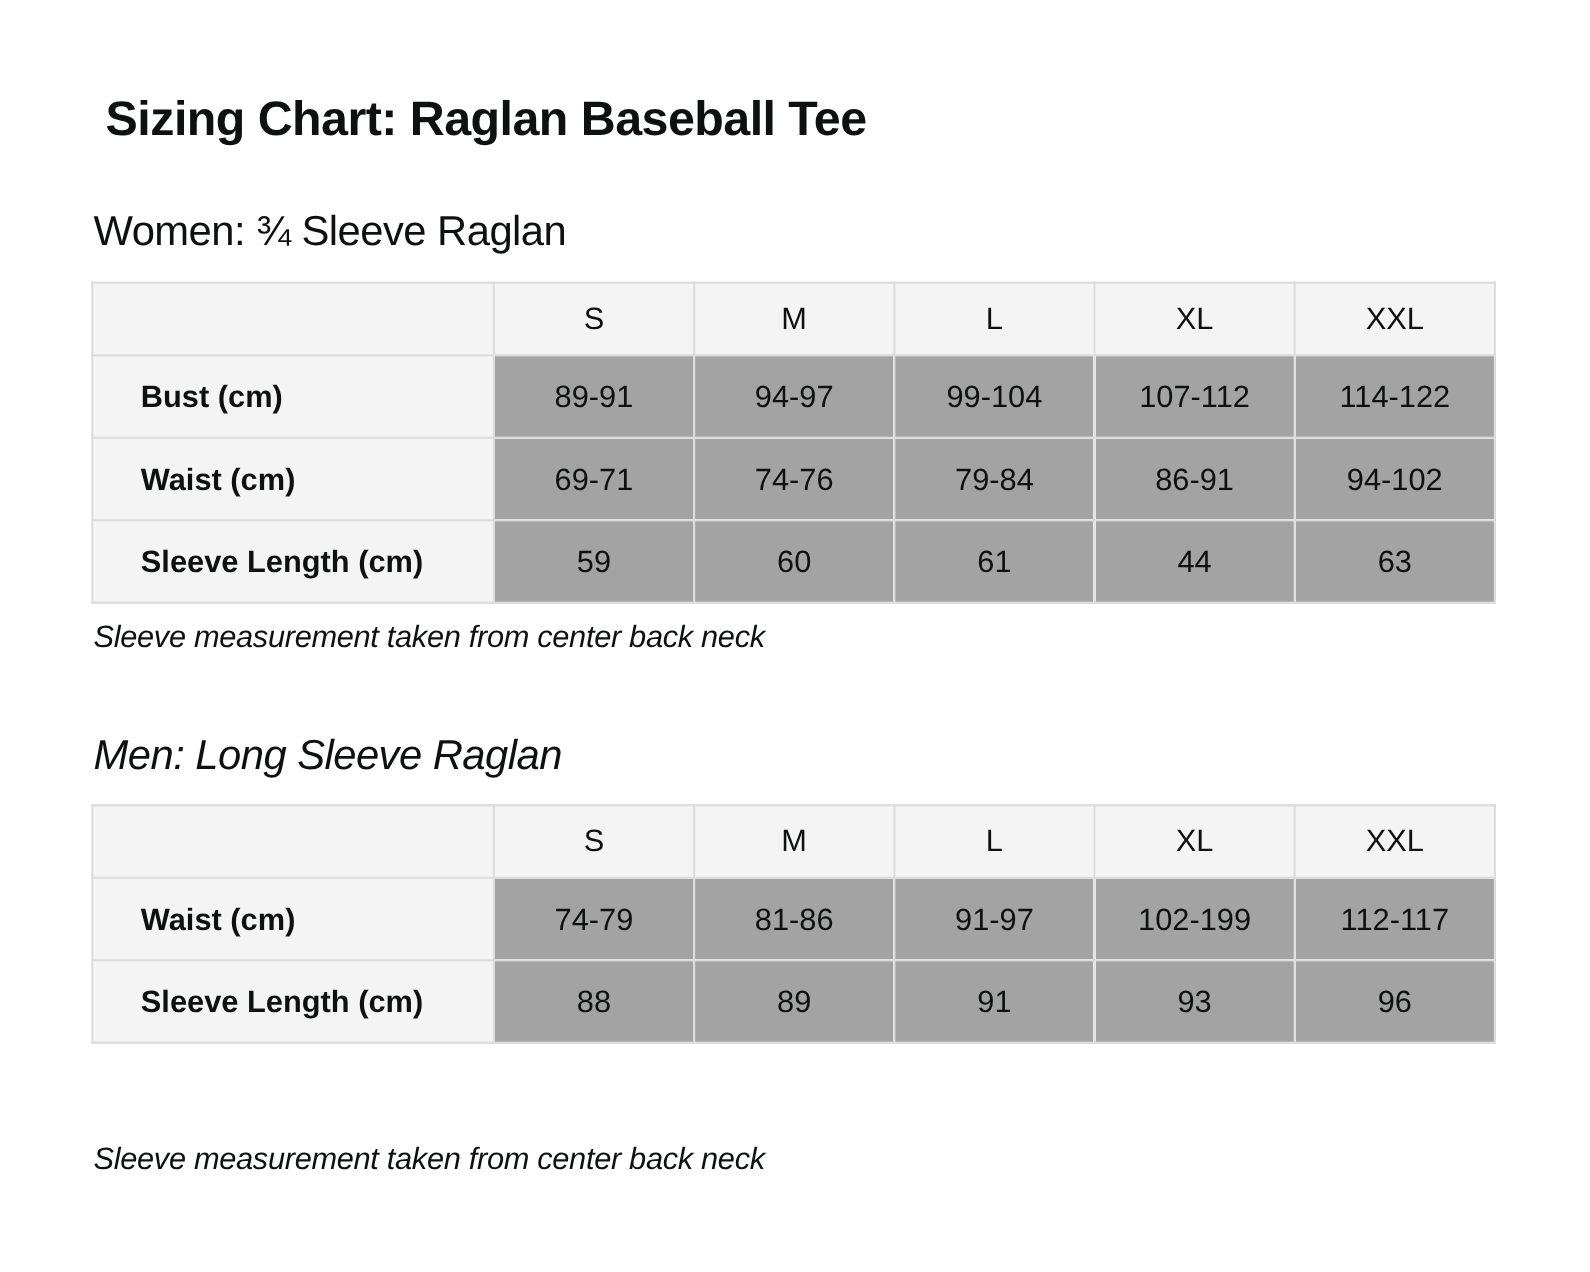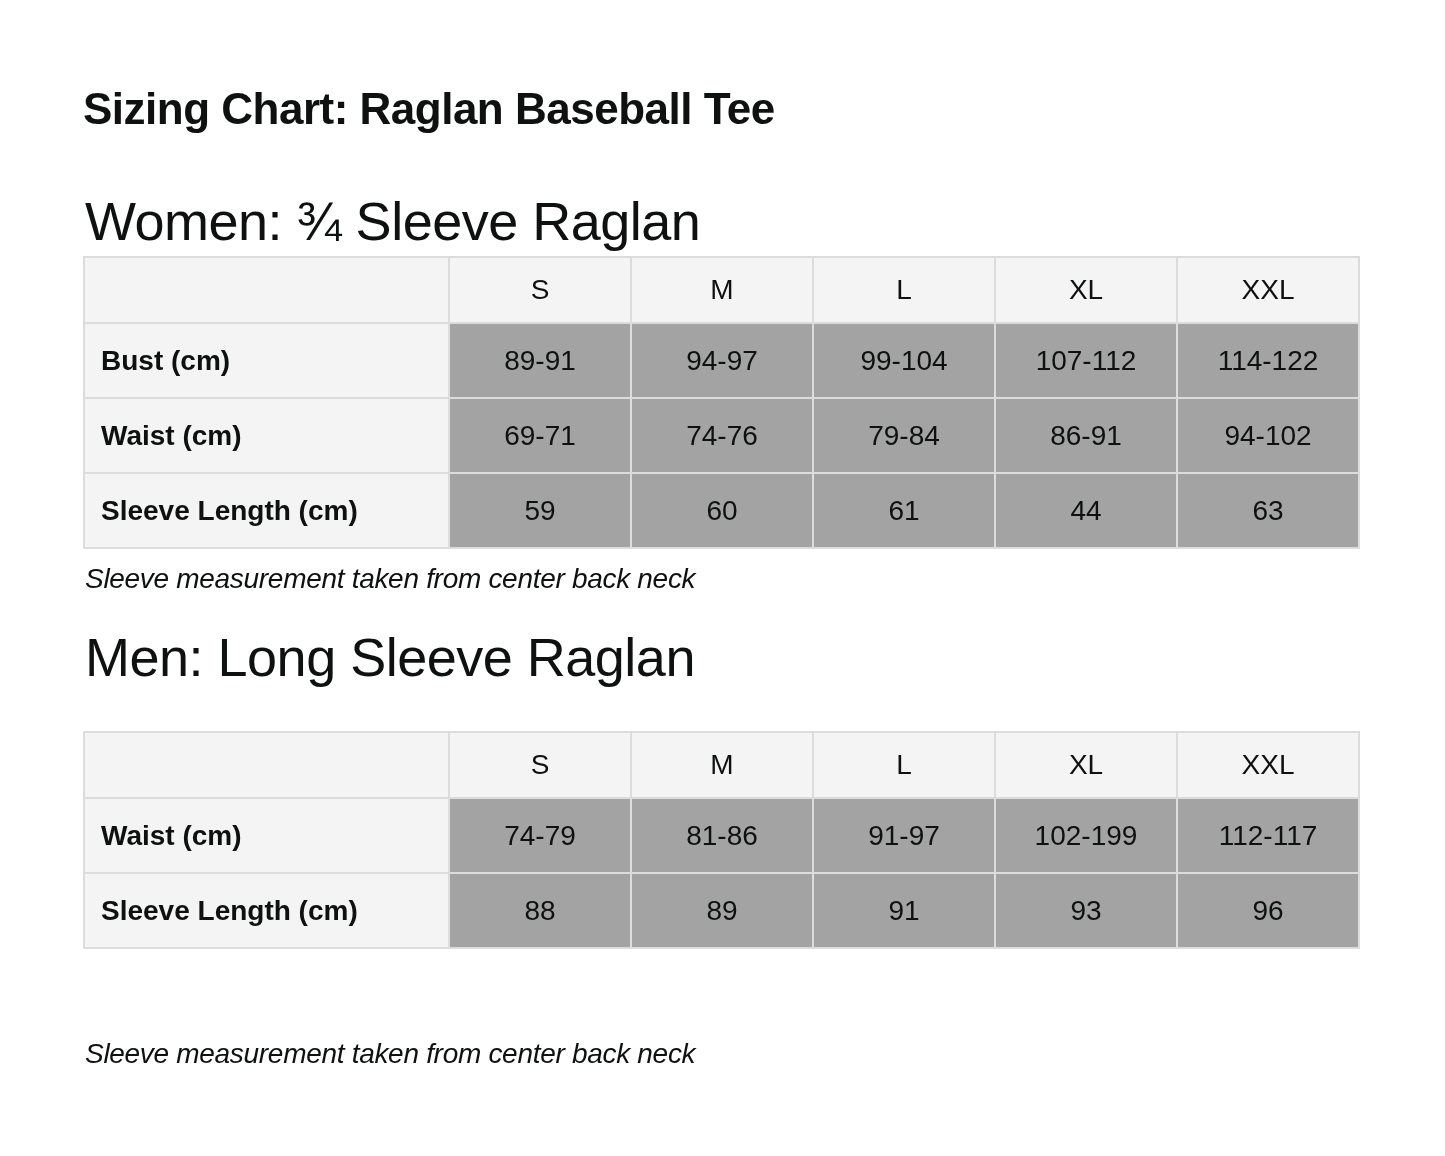--- a/index.html
+++ b/index.html
@@ -11,38 +11,38 @@
     position: relative;
     width: 1445px;
     height: 1156px;
     background: #ffffff;
     font-family: "Liberation Sans", sans-serif;
     color: #0f1111;
     overflow: hidden;
   }
   .page-title {
     position: absolute;
-    left: 83px;
+    left: 96px;
     top: 84px;
     font-size: 44px;
     font-weight: 700;
     letter-spacing: -0.5px;
     white-space: nowrap;
   }
   .section-heading {
     position: absolute;
     left: 85px;
-    font-size: 54px;
+    font-size: 38px;
     font-weight: 400;
     letter-spacing: -0.5px;
     white-space: nowrap;
     text-align: right;
   }
   .heading-women { top: 190px; }
-  .heading-men   { top: 626px; }
+  .heading-men   { top: 666px; font-style: italic; }
 
   table.size-table {
     position: absolute;
     left: 83px;
     width: 1277px;
     border-collapse: collapse;
     table-layout: fixed;
   }
   .table-women { top: 256px; }
   .table-men   { top: 731px; }
@@ -57,21 +57,21 @@
     height: 62px;
     background: #f4f4f4;
     font-weight: 400;
     text-align: center;
   }
   table.size-table td.row-label {
     height: 71px;
     background: #f4f4f4;
     font-weight: 700;
     text-align: left;
-    padding-left: 16px;
+    padding-left: 43px;
   }
   table.size-table td.value-cell {
     height: 71px;
     background: #a3a3a3;
     text-align: center;
   }
   col.c-label { width: 365px; }
   col.c-size  { width: 182px; }
 
   .note {

